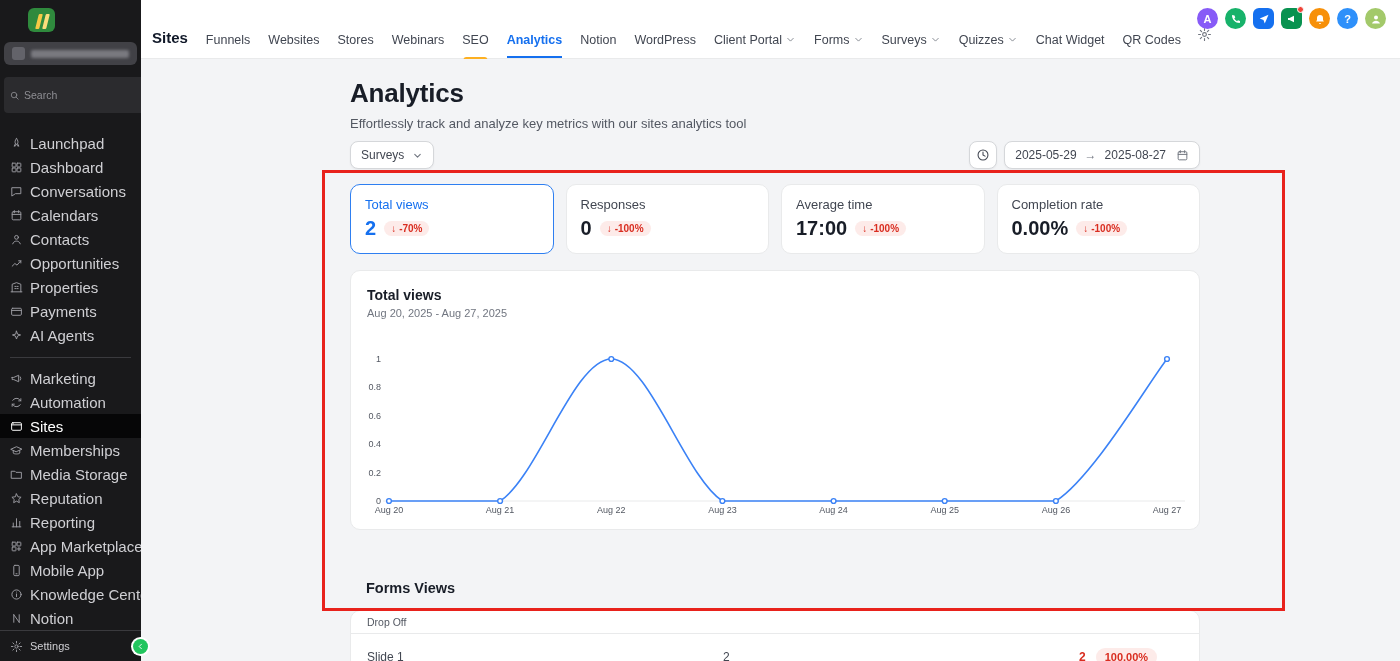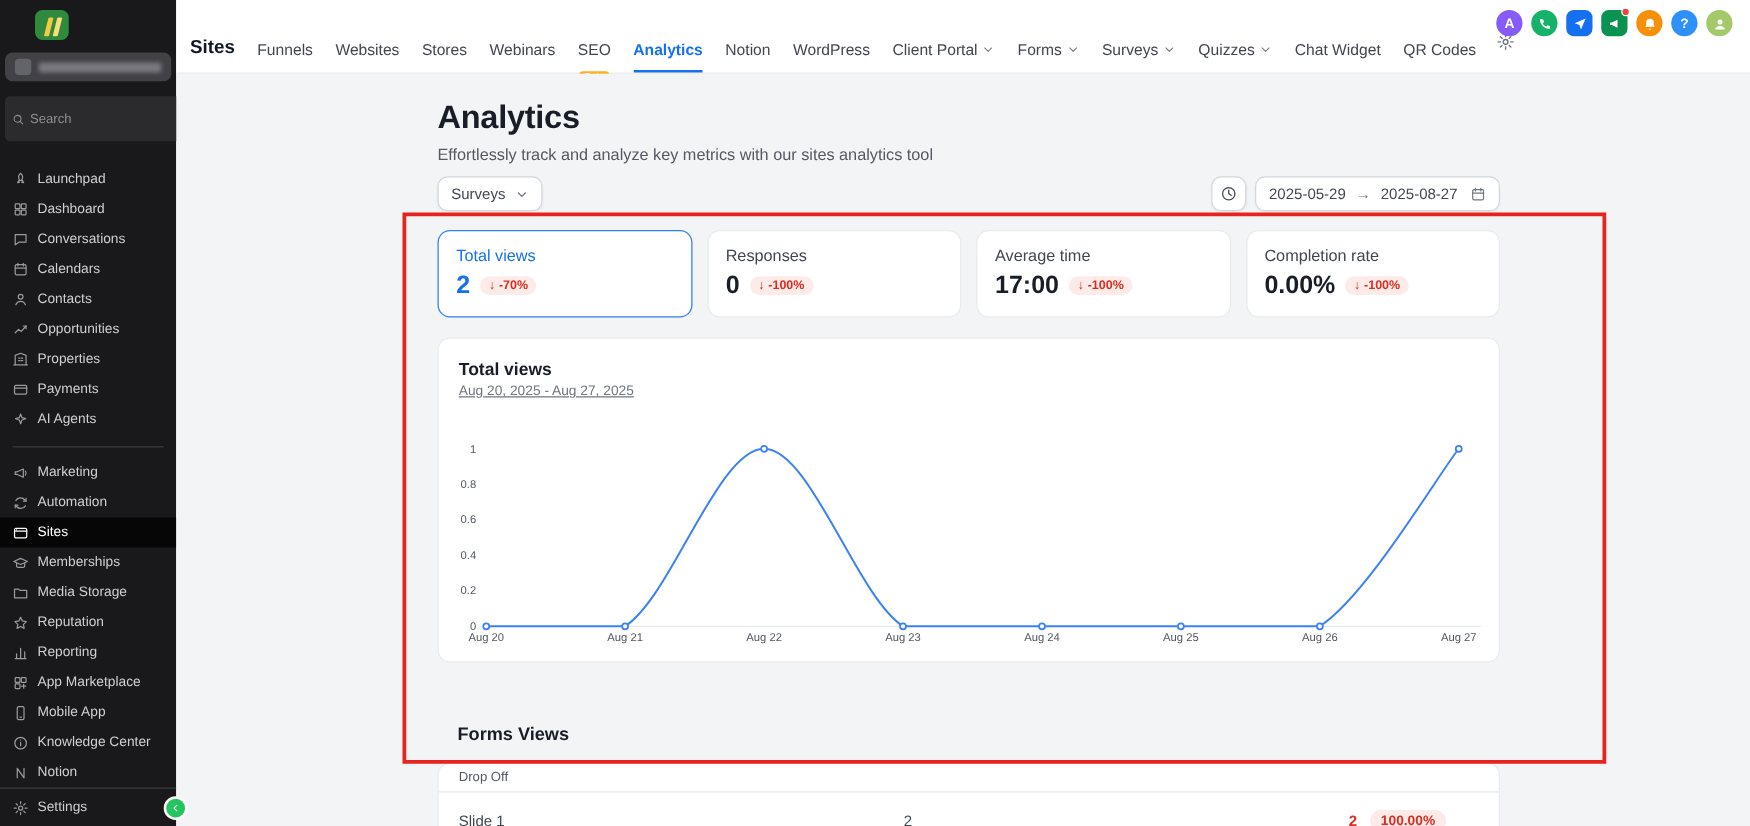--- a/index.html
+++ b/index.html
@@ -15,21 +15,21 @@
   .account-pill { margin:0 4px; height:25px; background:#414146; border-radius:6px; display:flex; align-items:center; gap:6px; padding:0 8px; cursor:pointer; }
   .acct-ico { width:13px; height:13px; background:#63636a; border-radius:3px; flex:none; }
   .blur-bar { flex:1; height:8px; background:#79797f; border-radius:2px; filter:blur(1.5px); }
   .search-row { display:flex; gap:5px; margin:12px 4px 10px; }
   .search-box { flex:1; height:36px; background:#2b2b2e; border-radius:4px; display:flex; align-items:center; gap:4px; padding:0 5px; color:#8e8e93; }
   .search-box input { flex:1; min-width:0; background:transparent; border:0; outline:none; color:#d4d4d8; font-size:10.5px; font-family:inherit; }
   .search-box input::placeholder { color:#8e8e93; }
   .kbd { font-size:8px; color:#a3a3a8; border:1px solid #4a4a4e; border-radius:3px; padding:0 3px; background:#1f1f22; line-height:11px; flex:none; }
   .add-btn { width:18px; height:19px; background:#21a455; border-radius:4px; color:#fff; display:flex; align-items:center; justify-content:center; font-size:13px; cursor:pointer; flex:none; }
   .side-nav { display:flex; flex-direction:column; padding-top:8px; }
-  .side-item { display:flex; align-items:center; gap:7px; height:24px; padding:0 10px; color:#cfcfd3; font-size:11px; cursor:pointer; white-space:nowrap; }
+  .side-item { display:flex; align-items:center; gap:7px; height:24px; padding:0 10px; color:#cfcfd3; font-size:15px; cursor:pointer; white-space:nowrap; }
   .side-item .icn { width:13px; height:13px; color:#9a9aa0; flex:none; }
   .side-item.active { background:#060607; color:#fff; }
   .side-item.active .icn { color:#fff; }
   .side-divider { height:1px; background:#3a3a3e; margin:10px 10px 0; }
   .side-spacer { flex:1; }
   .settings-row { border-top:1px solid #3a3a3e; height:34px; display:flex; align-items:center; gap:7px; padding:0 10px; color:#cfcfd3; font-size:11px; cursor:pointer; }
   .settings-row .icn { width:13px; height:13px; color:#9a9aa0; }
   .collapse-badge { position:absolute; right:-7px; bottom:7px; width:15px; height:15px; border-radius:50%; background:#22c55e; color:#fff; display:flex; align-items:center; justify-content:center; box-shadow:0 0 0 2px #ffffff; z-index:20; cursor:pointer; }
   .collapse-badge .icn { width:9px; height:9px; }
 
@@ -70,21 +70,21 @@
   .stat-card.active { border-color:#2e7ff1; }
   .stat-label { font-size:13px; color:#414651; }
   .stat-card.active .stat-label { color:#1570ef; }
   .stat-value-row { display:flex; align-items:center; gap:8px; margin-top:5px; }
   .stat-value { font-size:20px; font-weight:700; color:#181d27; }
   .stat-card.active .stat-value { color:#1570ef; }
   .delta { background:#fdebe9; color:#d92d20; font-size:10px; font-weight:600; border-radius:10px; padding:2px 7px; display:flex; align-items:center; gap:3px; white-space:nowrap; }
 
   .chart-card { width:850px; height:260px; background:#fff; border:1px solid #e9eaeb; border-radius:10px; margin-top:16px; padding:16px; }
   .chart-title { font-size:14px; font-weight:700; color:#181d27; }
-  .chart-sub { font-size:11px; color:#717680; margin-top:4px;text-decoration:underline; }
+  .chart-sub { font-size:11px; color:#717680; margin-top:4px; }
   svg.chart { display:block; width:818px; height:168px; margin-top:30px; }
   svg.chart text { font-size:9px; fill:#535862; font-family:"Liberation Sans", sans-serif; }
 
   .slide-title { margin-top:50px; margin-left:16px; font-size:14.5px; font-weight:700; color:#181d27; height:18px; }
   .table-card { width:850px; background:#fff; border:1px solid #e9eaeb; border-radius:10px 10px 0 0; margin-top:12px; }
   .t-head { display:grid; grid-template-columns:356px 356px 1fr; padding:5px 16px; border-bottom:1px solid #e9eaeb; }
   .t-head span { font-size:10.5px; color:#535862; }
   .t-row { display:grid; grid-template-columns:356px 356px 1fr; padding:14px 16px; align-items:center; }
   .t-cell { font-size:12px; color:#414651; }
   .dropoff { display:flex; align-items:center; gap:10px; }

